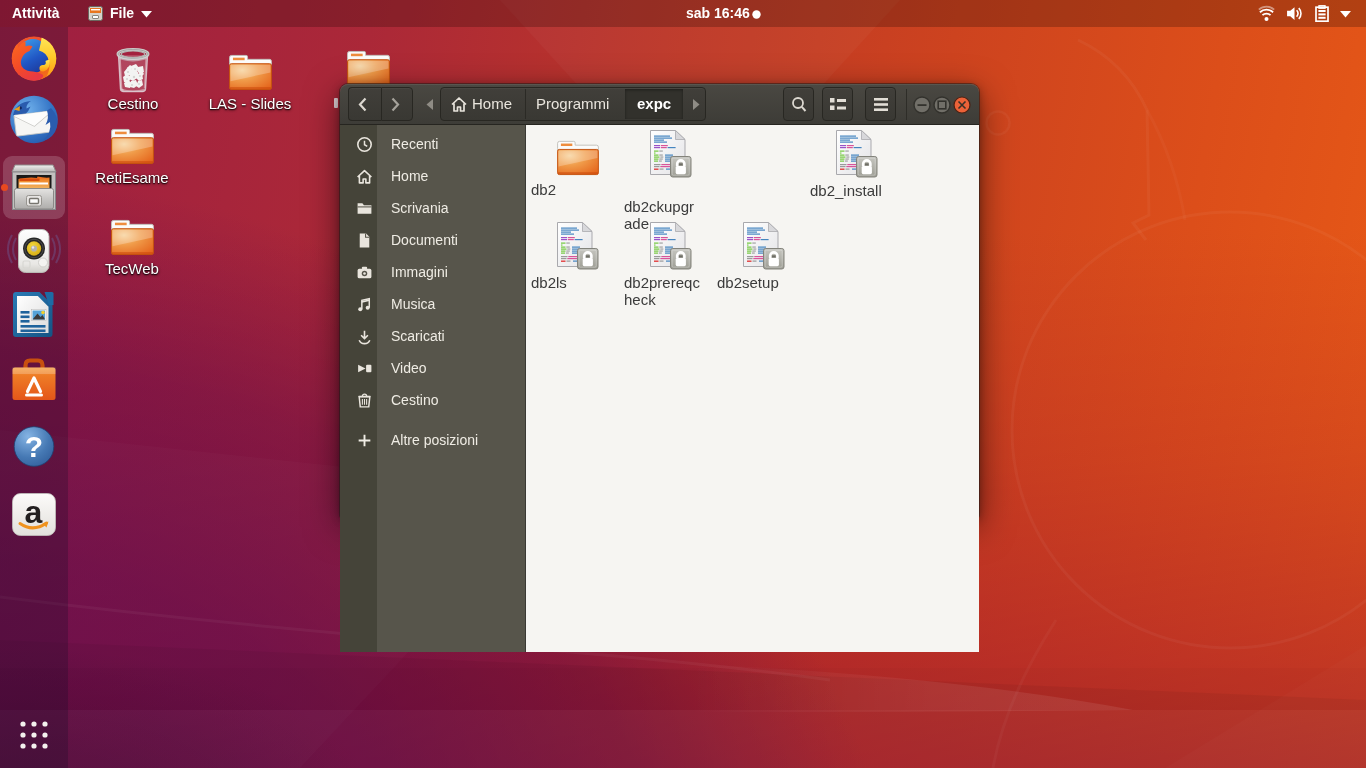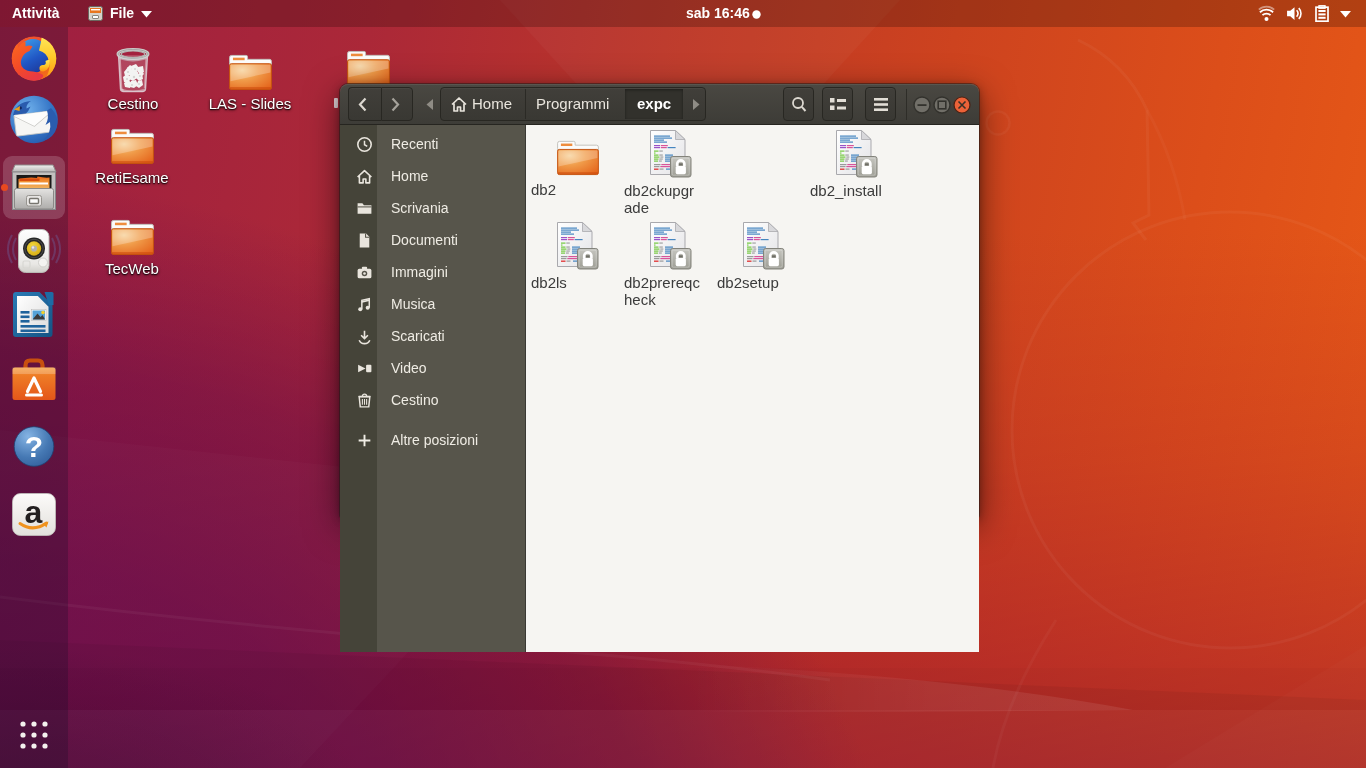--- a/index.html
+++ b/index.html
@@ -553,21 +553,21 @@
     <div class="fit" style="left:5px;top:14px">
         <svg width="46" height="37" viewBox="0 0 48 39">
           <use href="#sym-folder"></use>
         </svg>
         <div style="margin-top:6px">db2</div>
       </div>
     <div class="fit" style="left:98px;top:5px">
         <svg width="42" height="49" viewBox="0 0 42 49">
           <use href="#sym-script"></use>
         </svg>
-        <div style="margin-top:4px">db2ckupgr<br>ade</div>
+        <div style="margin-top:20px">db2ckupgr<br>ade</div>
       </div>
     <div class="fit" style="left:284px;top:5px">
         <svg width="42" height="49" viewBox="0 0 42 49">
           <use href="#sym-script"></use>
         </svg>
         <div style="margin-top:4px">db2_install</div>
       </div>
     <div class="fit" style="left:5px;top:97px">
         <svg width="42" height="49" viewBox="0 0 42 49">
           <use href="#sym-script"></use>

